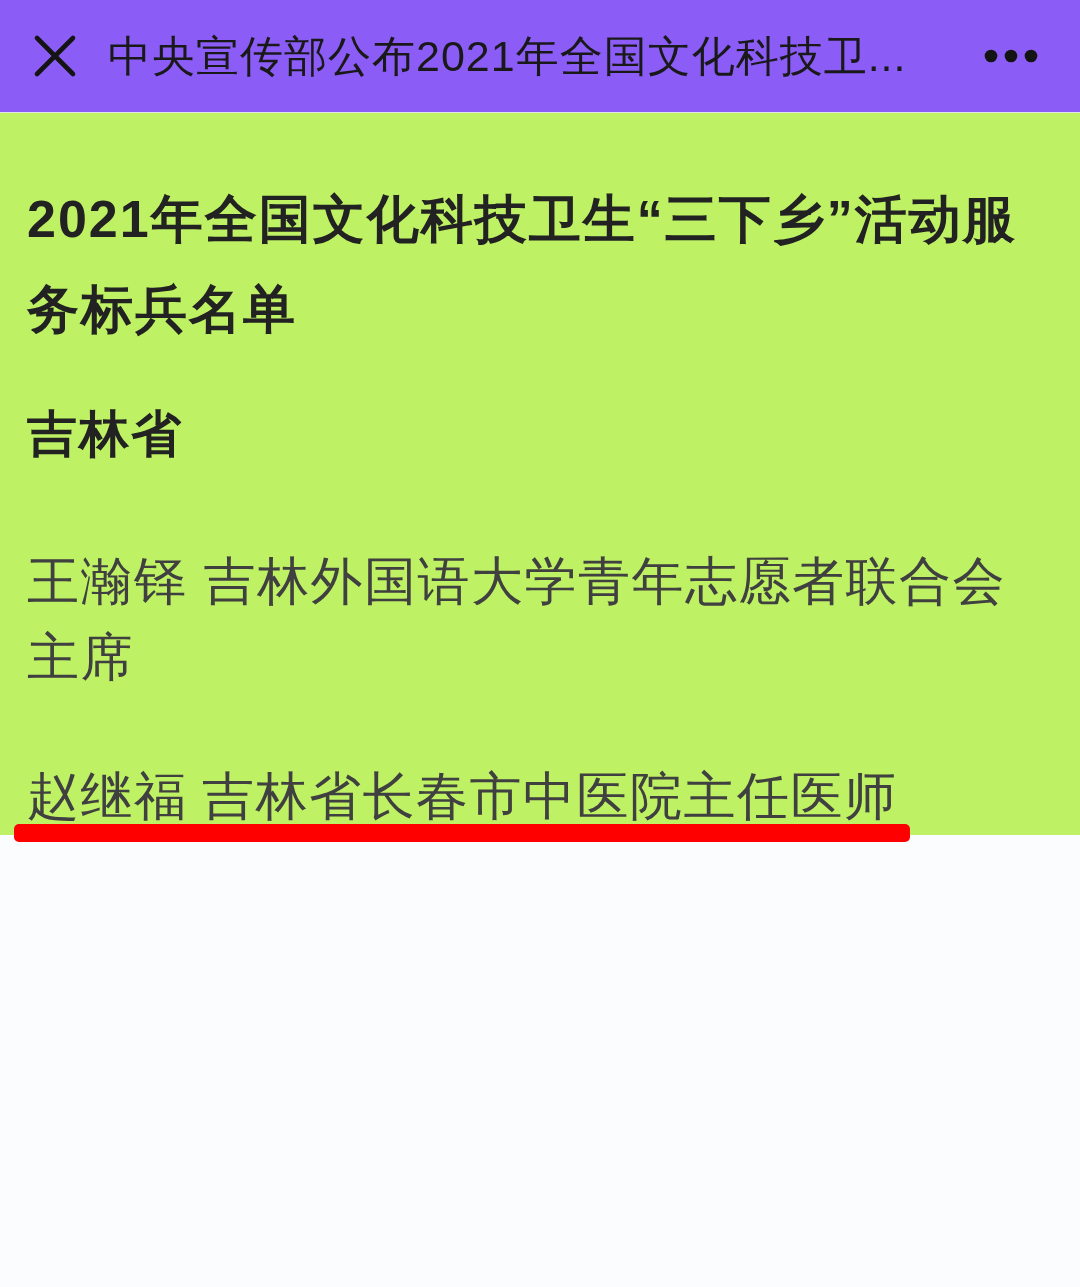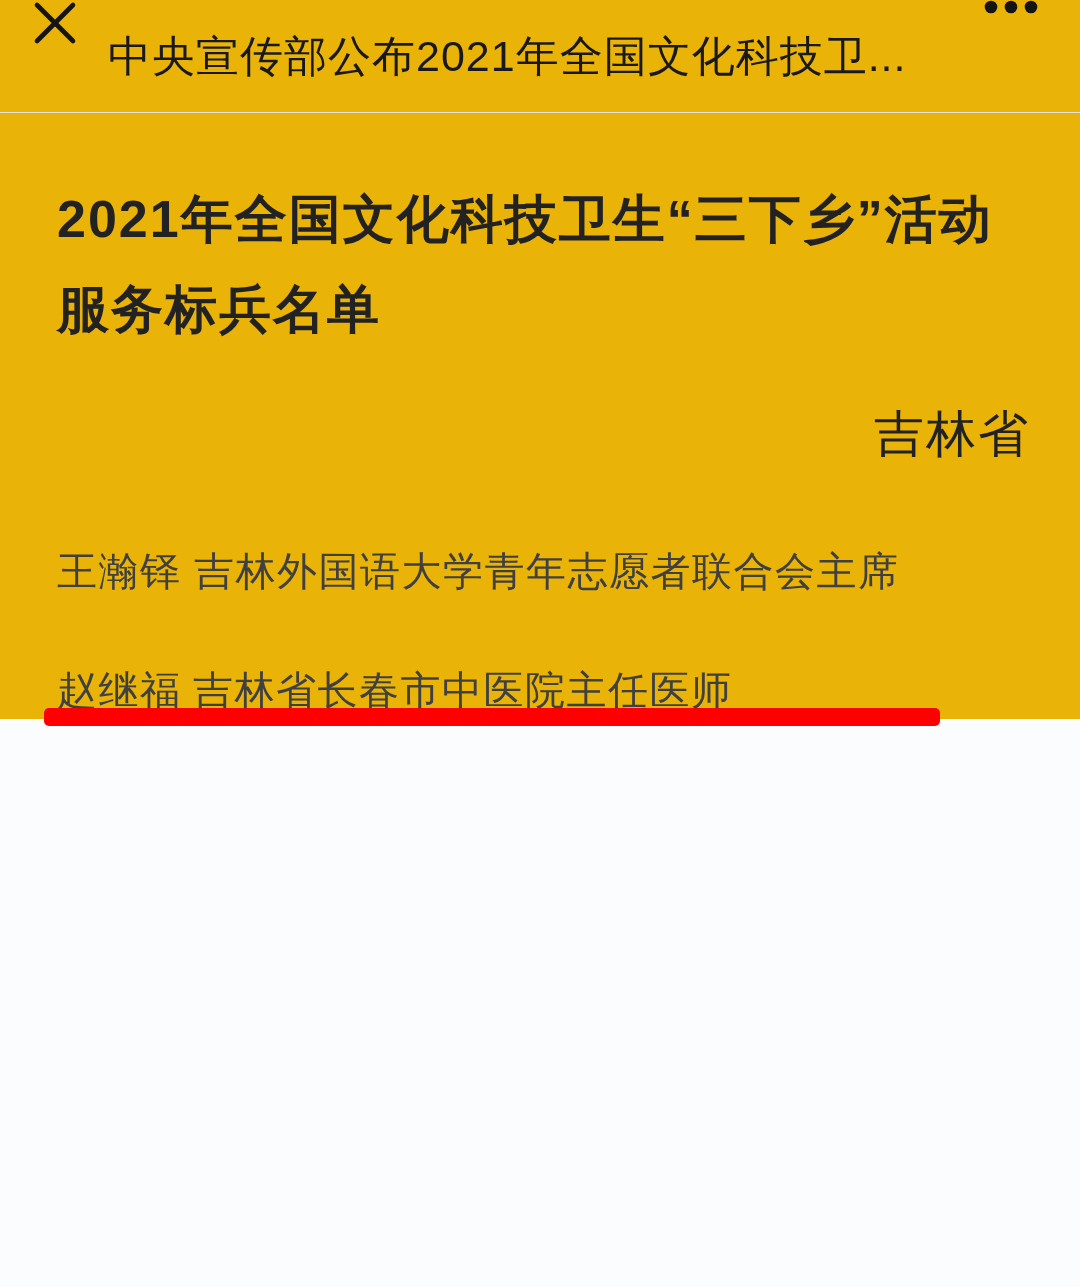--- a/index.html
+++ b/index.html
@@ -12,24 +12,24 @@
     width: 1080px;
     height: 1287px;
     overflow: hidden;
     background: #fbfcfd;
   }
 
   
   .titlebar {
     box-sizing: border-box;
     height: 113px;
-    background: #eab308;
+    background: #8b5cf6;
     border-bottom: 1px solid #e3e3e4;
     display: flex;
-    align-items: flex-start;
+    align-items: center;
     padding: 0 42px 0 32px;
   }
   .close-btn, .menu-btn {
     background: none;
     border: none;
     padding: 0;
     margin: 0;
     cursor: pointer;
     display: flex;
     align-items: center;
@@ -45,45 +45,44 @@
     color: #191919;
     letter-spacing: 1px;
     white-space: nowrap;
     overflow: hidden;
   }
   .menu-btn svg { display: block; }
 
   
   .content {
     box-sizing: border-box;
-    padding: 61px 50px 0 57px;
-    background: #eab308;
+    padding: 61px 50px 0 27px;
+    background: #bef264;
   }
   .article-title {
     margin: 0;
     font-size: 52px;
     font-weight: 700;
     line-height: 90px;
     letter-spacing: 2px;
     color: #222222;
   }
   .section-heading {
     margin: 35px 0 0 0;
     font-size: 50px;
-    font-weight: 400;
+    font-weight: 700;
     line-height: 90px;
     letter-spacing: 2px;
     color: #222222;
-    text-align: right;
   }
   .entry {
     margin: 64px 0 0 0;
-    font-size: 40px;
+    font-size: 52px;
     font-weight: 400;
-    line-height: 56px;
+    line-height: 76px;
     letter-spacing: 1.5px;
     color: #404040;
   }
   .entry.underlined { position: relative; font-family: Liberation Serif, serif; }
   .red-underline {
     position: absolute;
     left: -13px;
     bottom: -7px;
     width: 896px;
     height: 18px;

